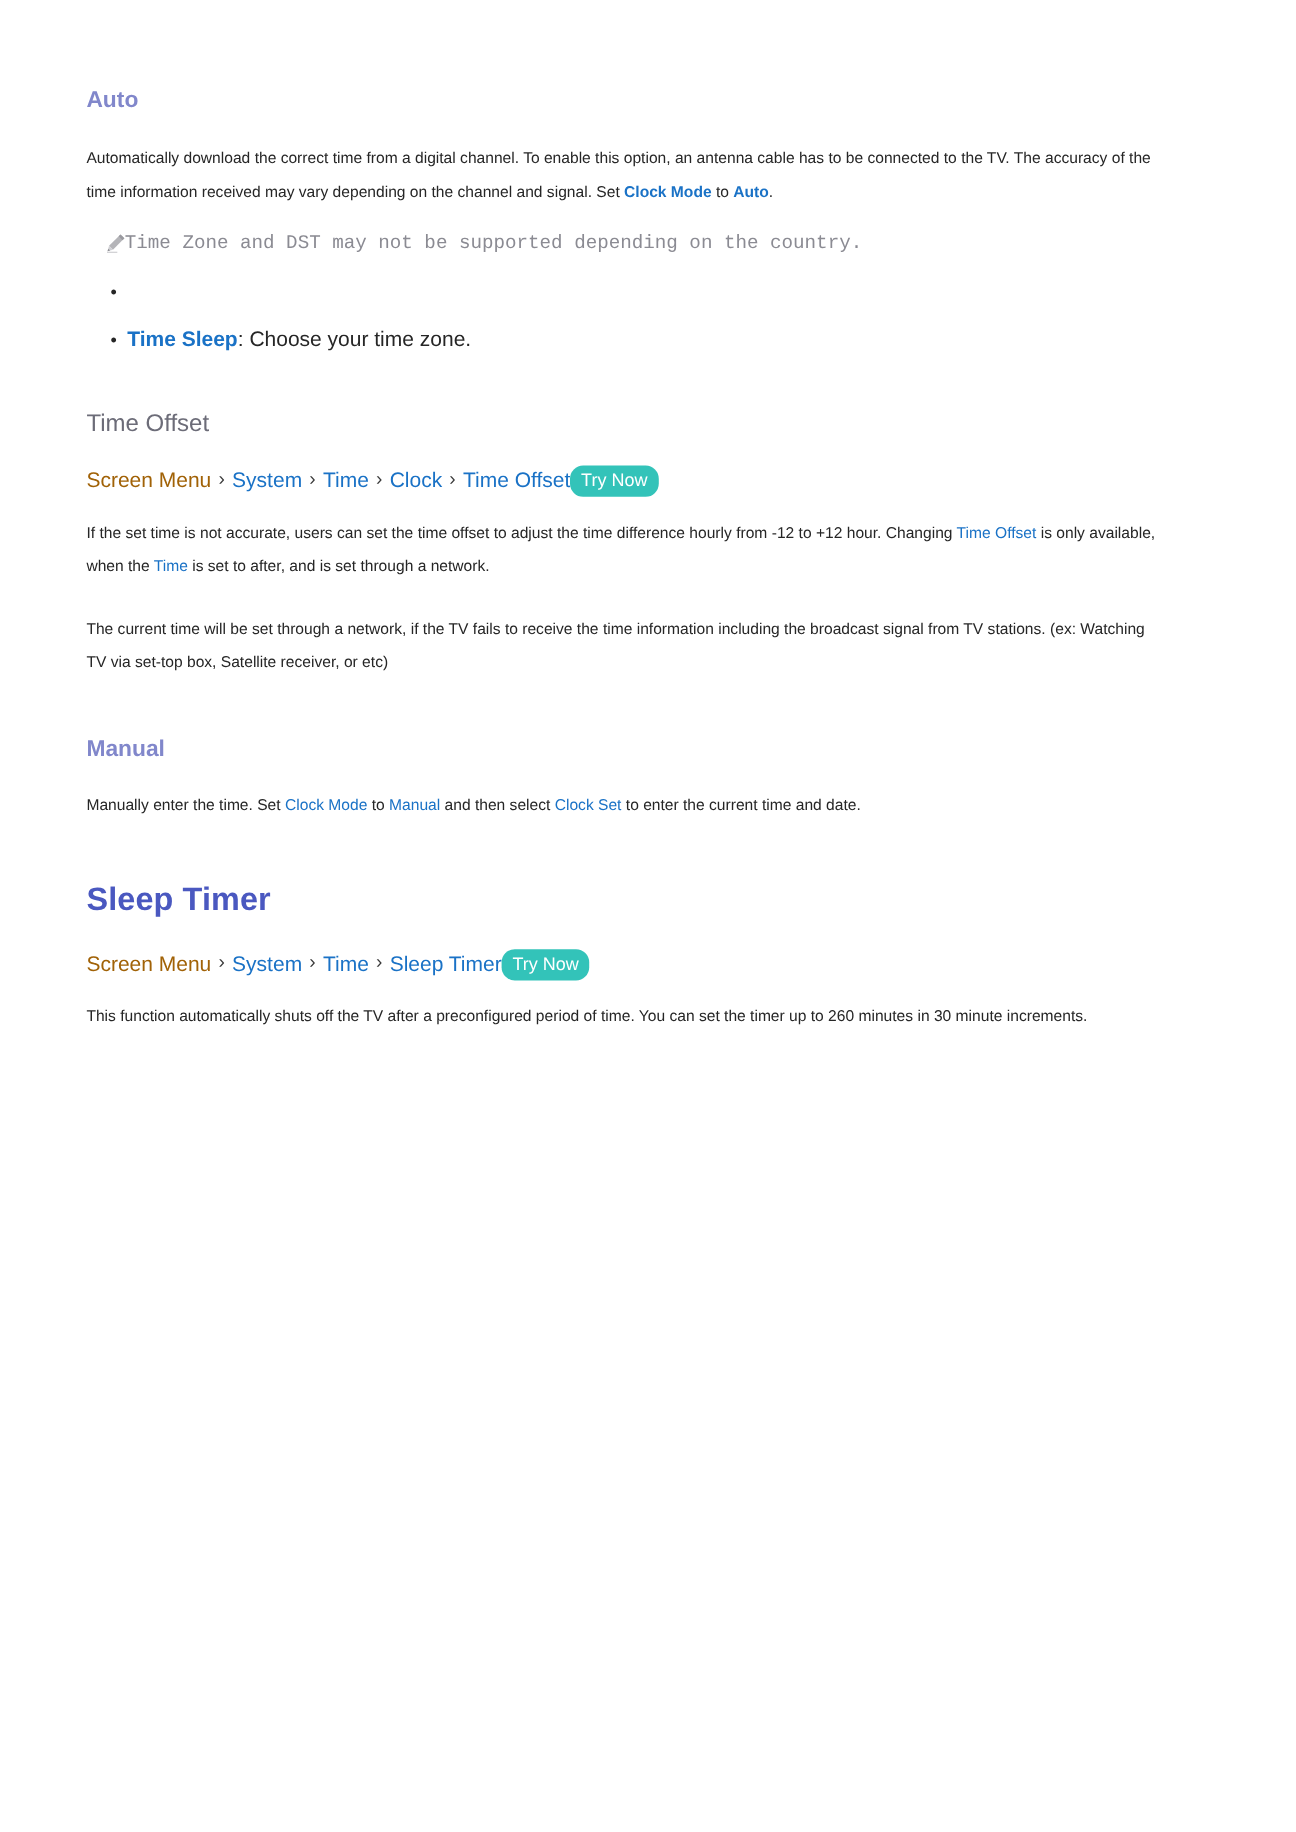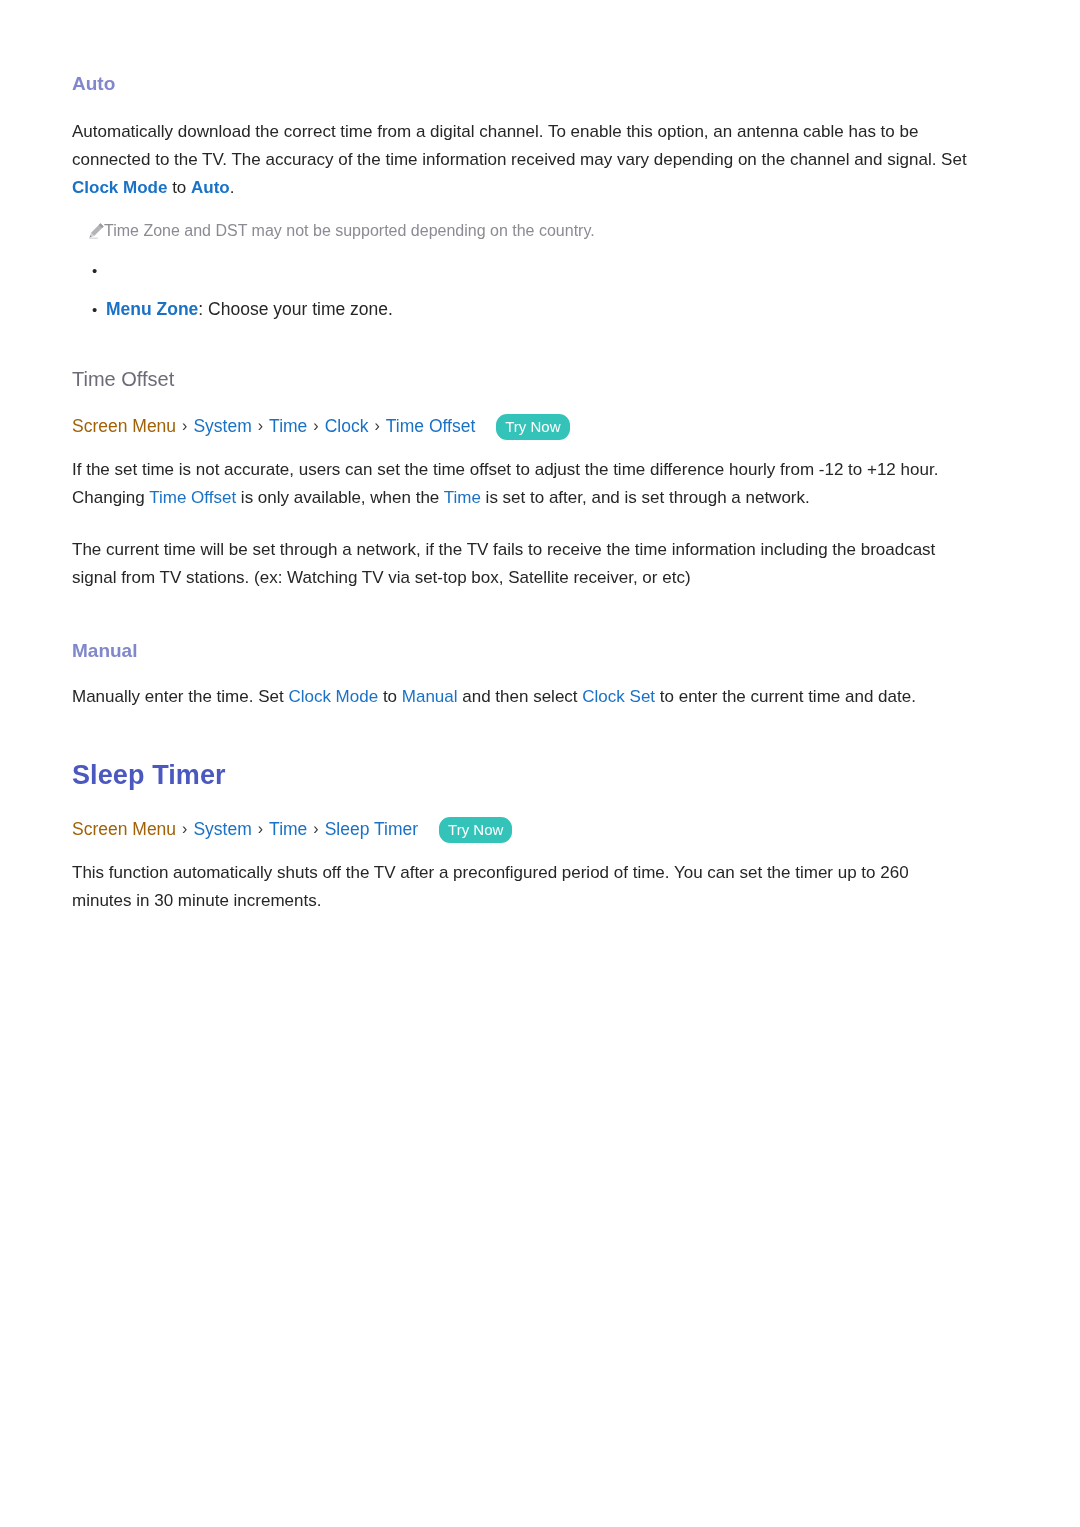--- a/index.html
+++ b/index.html
@@ -48,40 +48,41 @@
     font-size: 20px;
     font-weight: normal;
     color: #6c6c78;
     margin: 0;
     padding: 0;
     line-height: 1.3;
   }
 
   
   p.body {
-    font-size: 17px;
+    font-size: 13px;
     line-height: 28px;
     color: #262626;
     margin: 0;
     padding: 0;
     text-align: left;
   }
   .lnk {
     color: #1a72c6;
     font-weight: bold;
   }
   .lnk-plain {
     color: #1a72c6;
   }
 
   
   .note-row {
     display: flex;
     align-items: flex-start;
     gap: 0px;
+    font-family: Liberation Mono, monospace;
   }
   .note-icon {
     width: 32px;
     flex: 0 0 32px;
     padding-top: 3px;
     padding-left: 16px;
     box-sizing: border-box;
   }
   .note-text {
     font-size: 16px;
@@ -130,21 +131,21 @@
     font-weight: normal;
   }
   .badge {
     display: inline-block;
     background: #33c3b9;
     color: #ffffff;
     font-size: 15px;
     line-height: 1;
     padding: 5px 9px 6px 9px;
     border-radius: 11px;
-    margin-left: 21px;
+    margin-left: 0;
     white-space: nowrap;
     position: relative;
     top: 1px;
   }
 
   
   .sp-auto-h        { height: 72px; }
   .sp-after-auto-h  { height: 21px; }
   .sp-after-p1      { height: 17px; }
   .sp-after-note    { height: 14px; }
@@ -190,21 +191,21 @@
     <div class="sp-after-note"></div>
 
     <div class="bullet-row">
       <div class="bullet-dot">•</div>
     </div>
 
     <div class="sp-bullet-gap"></div>
 
     <div class="bullet-row">
       <div class="bullet-dot">•</div>
-      <div class="bullet-text"><span class="lnk">Menu Zone</span><span>: Choose your time zone.</span></div>
+      <div class="bullet-text"><span class="lnk">Time Sleep</span><span>: Choose your time zone.</span></div>
     </div>
 
     <div class="sp-before-to"></div>
 
     <h3 class="sub-title-gray">Time Offset</h3>
 
     <div class="sp-after-to-h"></div>
 
     <div class="crumbs">
       <span class="c-root">Screen Menu</span>

